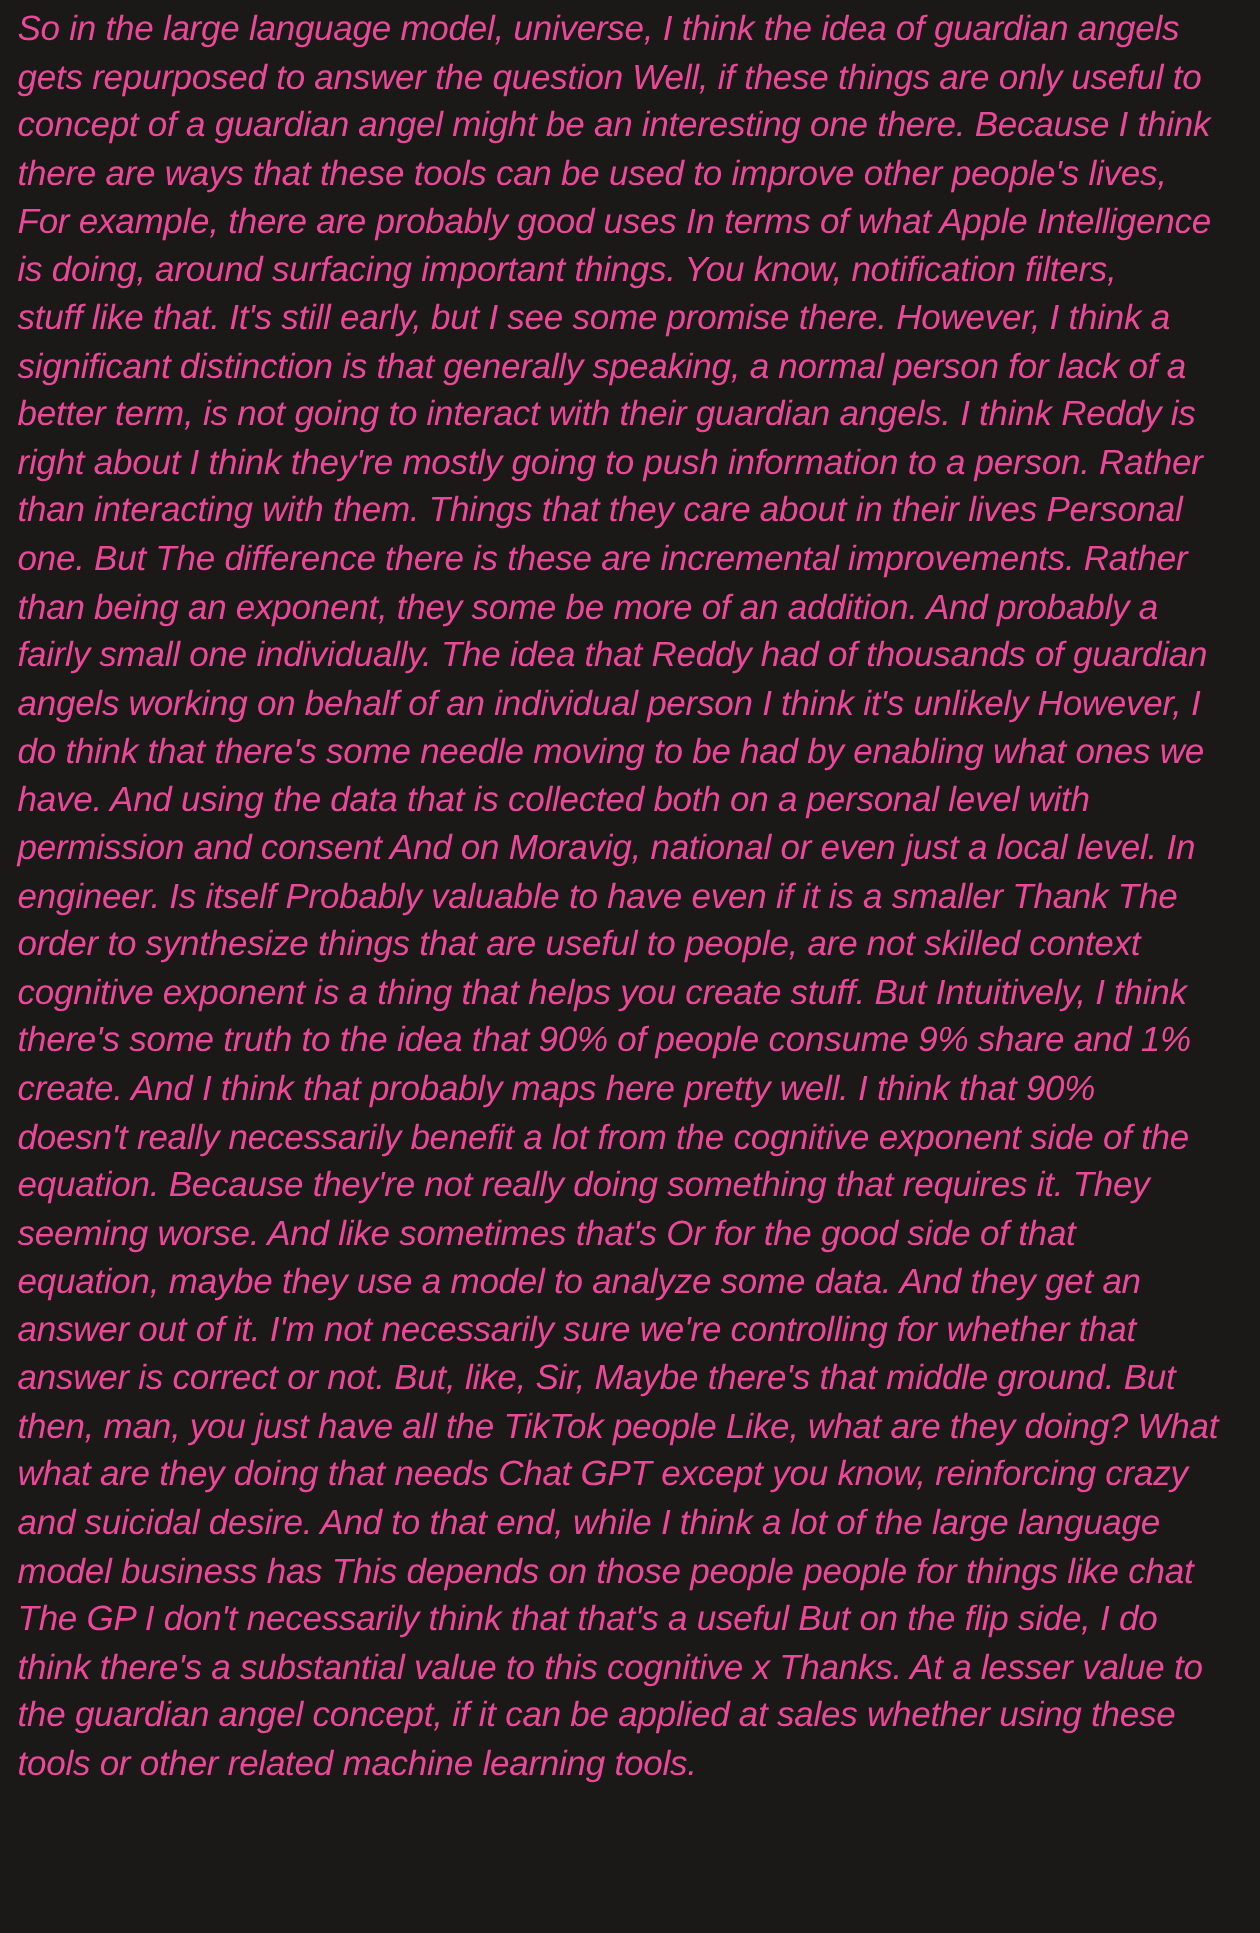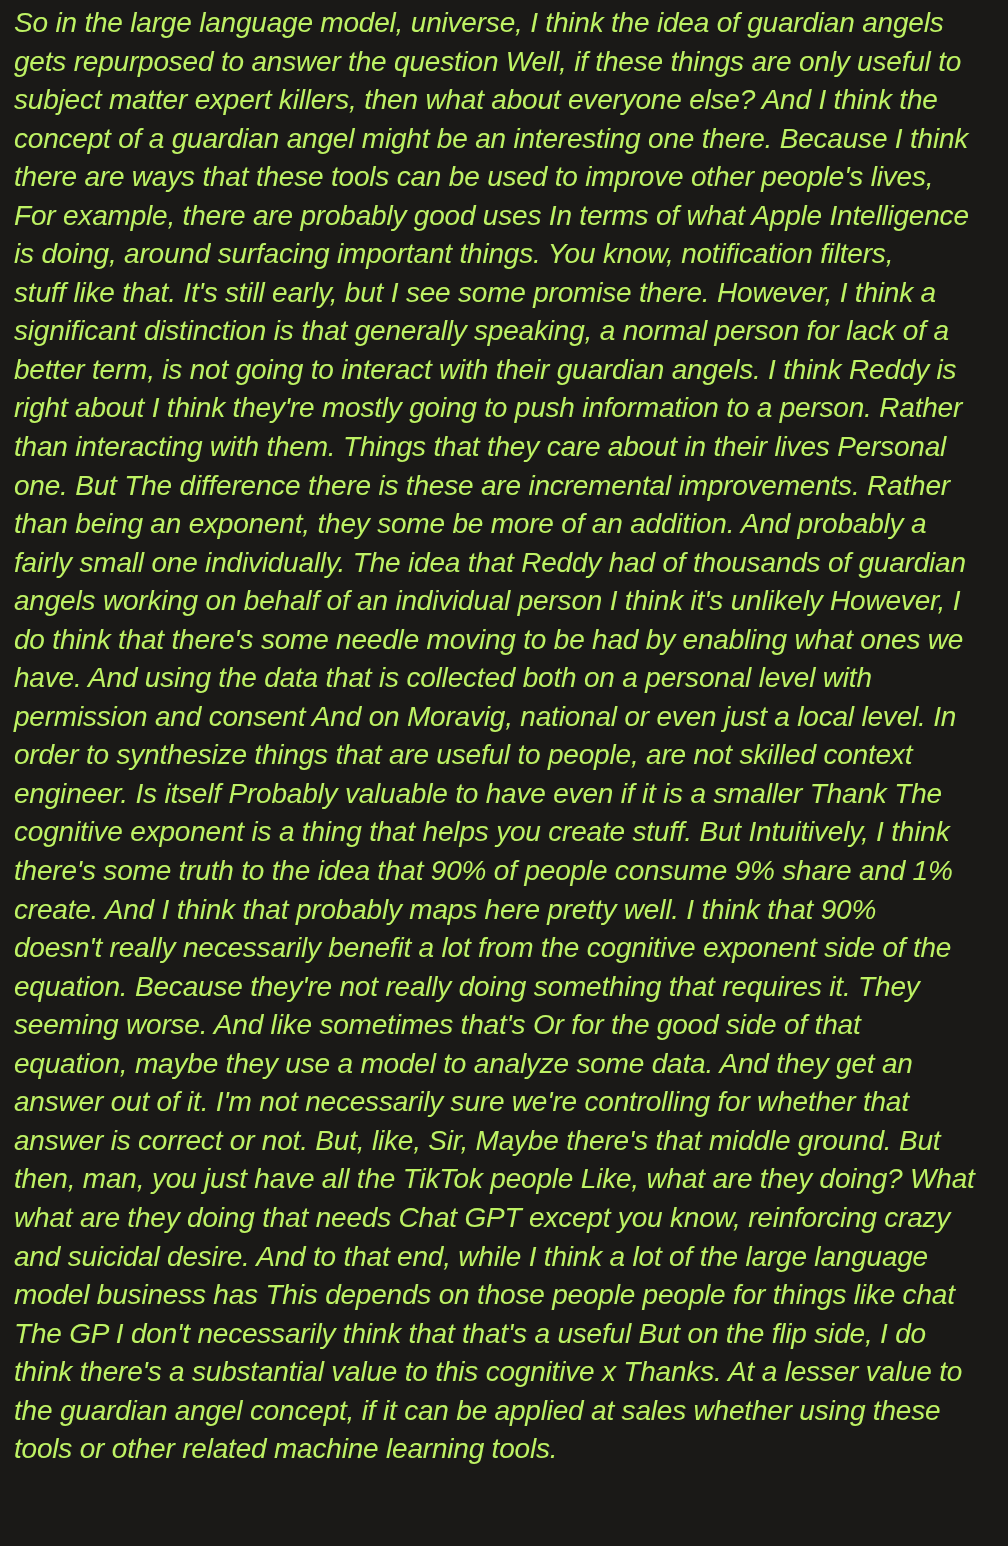--- a/index.html
+++ b/index.html
@@ -15,54 +15,53 @@
   }
   .transcript {
     box-sizing: border-box;
     width: 1008px;
     height: 1546px;
     padding: 4px 10px 0 14px;
     font-family: "Liberation Sans", sans-serif;
     font-style: italic;
     font-weight: 400;
     font-size: 28px;
-    color: #bef264;
+    color: #ec4899;
     letter-spacing: -0.2px;
   }
   .transcript .line {
     height: 38.55px;
     line-height: 38.55px;
     white-space: nowrap;
   }
 </style>
 </head>
 <body>
 
 <div class="transcript">
     <div class="line">So in the large language model, universe, I think the idea of guardian angels</div>
     <div class="line">gets repurposed to answer the question Well, if these things are only useful to</div>
-    <div class="line">subject matter expert killers, then what about everyone else? And I think the</div>
     <div class="line">concept of a guardian angel might be an interesting one there. Because I think</div>
     <div class="line">there are ways that these tools can be used to improve other people's lives,</div>
     <div class="line">For example, there are probably good uses In terms of what Apple Intelligence</div>
     <div class="line">is doing, around surfacing important things. You know, notification filters,</div>
     <div class="line">stuff like that. It's still early, but I see some promise there. However, I think a</div>
     <div class="line">significant distinction is that generally speaking, a normal person for lack of a</div>
     <div class="line">better term, is not going to interact with their guardian angels. I think Reddy is</div>
     <div class="line">right about I think they're mostly going to push information to a person. Rather</div>
     <div class="line">than interacting with them. Things that they care about in their lives Personal</div>
     <div class="line">one. But The difference there is these are incremental improvements. Rather</div>
     <div class="line">than being an exponent, they some be more of an addition. And probably a</div>
     <div class="line">fairly small one individually. The idea that Reddy had of thousands of guardian</div>
     <div class="line">angels working on behalf of an individual person I think it's unlikely However, I</div>
     <div class="line">do think that there's some needle moving to be had by enabling what ones we</div>
     <div class="line">have. And using the data that is collected both on a personal level with</div>
     <div class="line">permission and consent And on Moravig, national or even just a local level. In</div>
+    <div class="line">engineer. Is itself Probably valuable to have even if it is a smaller Thank The</div>
     <div class="line">order to synthesize things that are useful to people, are not skilled context</div>
-    <div class="line">engineer. Is itself Probably valuable to have even if it is a smaller Thank The</div>
     <div class="line">cognitive exponent is a thing that helps you create stuff. But Intuitively, I think</div>
     <div class="line">there's some truth to the idea that 90% of people consume 9% share and 1%</div>
     <div class="line">create. And I think that probably maps here pretty well. I think that 90%</div>
     <div class="line">doesn't really necessarily benefit a lot from the cognitive exponent side of the</div>
     <div class="line">equation. Because they're not really doing something that requires it. They</div>
     <div class="line">seeming worse. And like sometimes that's Or for the good side of that</div>
     <div class="line">equation, maybe they use a model to analyze some data. And they get an</div>
     <div class="line">answer out of it. I'm not necessarily sure we're controlling for whether that</div>
     <div class="line">answer is correct or not. But, like, Sir, Maybe there's that middle ground. But</div>
     <div class="line">then, man, you just have all the TikTok people Like, what are they doing? What</div>

